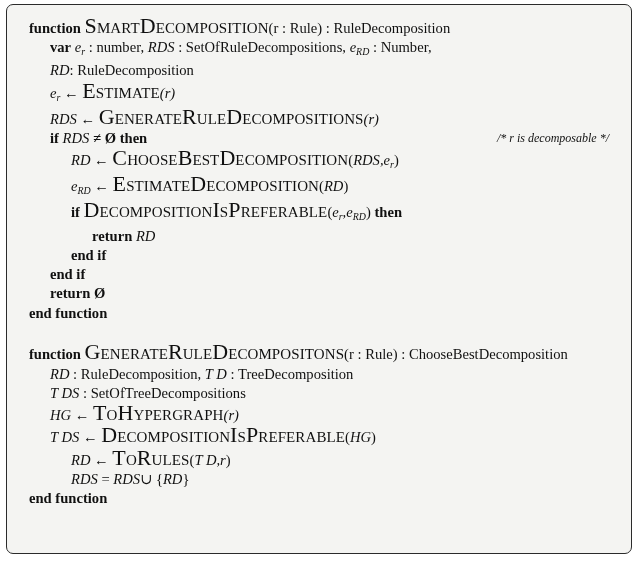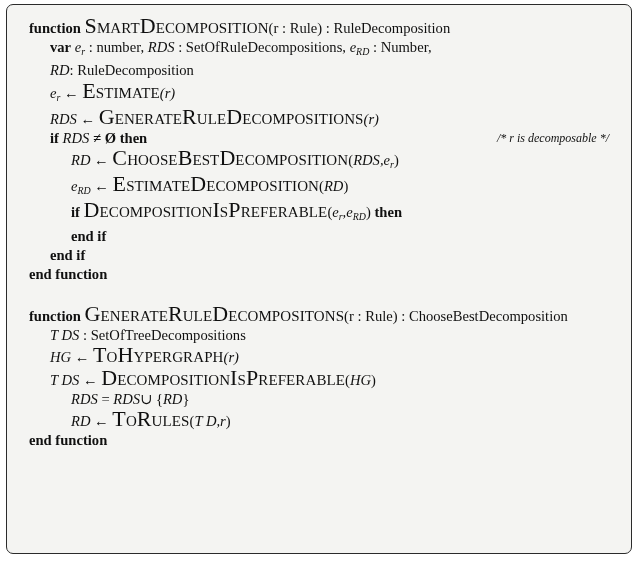--- a/index.html
+++ b/index.html
@@ -93,44 +93,47 @@
     <div class="line i1"><span class="mi">RDS</span><span> ← </span><span class="sc">GenerateRuleDecompositions</span><span class="mi">(r)</span></div>
 
     <div class="line i1"><span class="kw">if </span><span class="mi">RDS</span><span class="kw"> ≠ Ø </span><span class="kw">then</span><span class="comment"><span>/* </span><span class="nit" style="font-style:italic">r</span><span> is decomposable */</span></span></div>
 
     <div class="line i2"><span class="mi">RD</span><span> ← </span><span class="sc">ChooseBestDecomposition</span><span>(</span><span class="mi">RDS</span><span class="mi">,</span><span class="mi">e</span><span class="sub">r</span><span>)</span></div>
 
     <div class="line i2"><span class="mi">e</span><span class="sub">RD</span><span> ← </span><span class="sc">EstimateDecomposition</span><span>(</span><span class="mi">RD</span><span>)</span></div>
 
     <div class="line i2"><span class="kw">if </span><span class="sc">DecompositionIsPreferable</span><span>(</span><span class="mi">e</span><span class="sub">r</span><span class="mi">,</span><span class="mi">e</span><span class="sub">RD</span><span>) </span><span class="kw">then</span></div>
 
+    <div class="line i3"><span class="kw">return </span><span class="mi">RD</span></div>
 
     <div class="line i2"><span class="kw">end if</span></div>
 
     <div class="line i1"><span class="kw">end if</span></div>
 
+    <div class="line i1"><span class="kw">return </span><span class="kw">Ø</span></div>
 
     <div class="line i0"><span class="kw">end function</span></div>
 
     <div class="gap"></div>
 
     <div class="line i0"><span class="kw">function</span> <span class="sc">GenerateRuleDecompositons</span><span>(r : Rule) : ChooseBestDecomposition</span></div>
 
 
+    <div class="line i1"><span class="mi">RD</span><span> : RuleDecomposition, </span><span class="mi">T D</span><span> : TreeDecomposition</span></div>
 
     <div class="line i1"><span class="mi">T DS</span><span> : SetOfTreeDecompositions</span></div>
 
     <div class="line i1"><span class="mi">HG</span><span> ← </span><span class="sc">ToHypergraph</span><span class="mi">(r)</span></div>
 
     <div class="line i1"><span class="mi">T DS</span><span> ← </span><span class="sc">DecompositionIsPreferable</span><span>(</span><span class="mi">HG</span><span>)</span></div>
 
 
+    <div class="line i2"><span class="mi">RD</span><span> ← </span><span class="sc">ToRules</span><span>(</span><span class="mi">T D</span><span class="mi">,</span><span class="mi">r</span><span>)</span></div>
+
     <div class="line i2"><span class="mi">RDS</span><span> = </span><span class="mi">RDS</span><span>∪</span><span> {</span><span class="mi">RD</span><span>}</span></div>
-
-    <div class="line i2"><span class="mi">RD</span><span> ← </span><span class="sc">ToRules</span><span>(</span><span class="mi">T D</span><span class="mi">,</span><span class="mi">r</span><span>)</span></div>
 
 
 
     <div class="line i0"><span class="kw">end function</span></div>
 
   </div>
 
 </div>
 
 </body></html>

